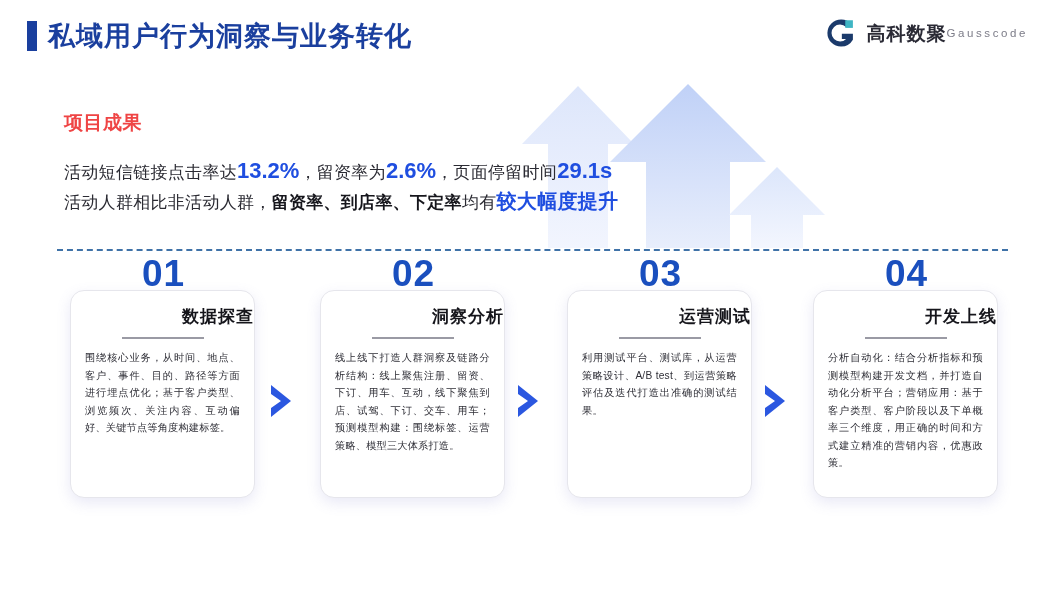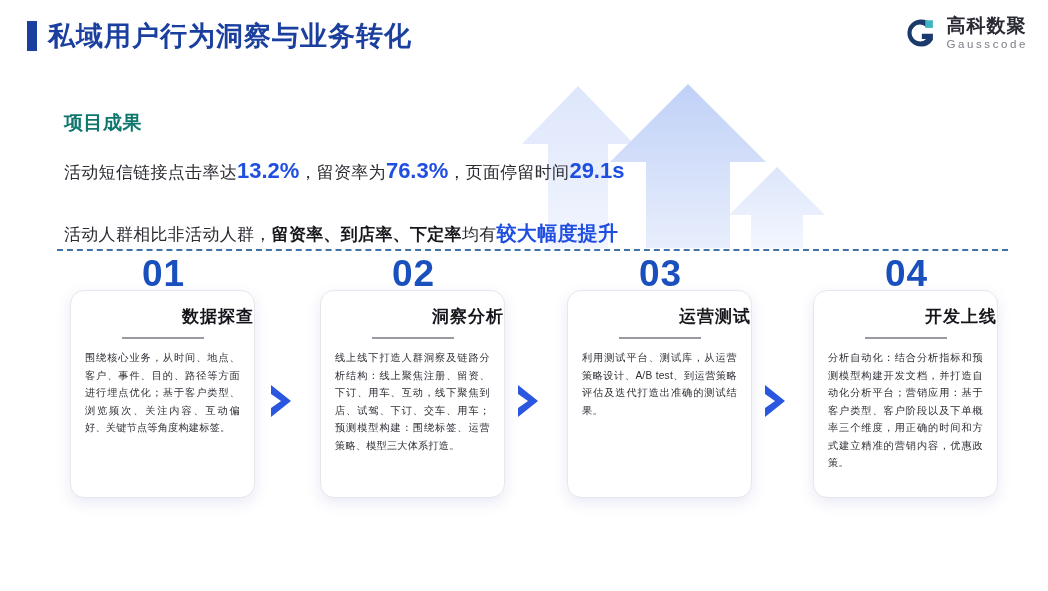--- a/index.html
+++ b/index.html
@@ -55,21 +55,21 @@
 
   
   .logo {
     position: absolute;
     right: 20px; top: 16px;
     display: flex;
     align-items: center;
     gap: 8px;
   }
   .logo-mark { width: 34px; height: 34px; flex: none; }
-  .logo-text { display: flex; flex-direction: column; line-height: 1; }
+  .logo-text { display: flex; flex-direction: row; line-height: 1; }
   .logo-cn {
     font-size: 19px;
     font-weight: bold;
     color: #2a2a35;
     letter-spacing: 1px;
   }
   .logo-en {
     font-size: 11.5px;
     color: #7c7c88;
     letter-spacing: 2.6px;
@@ -78,31 +78,31 @@
 
   
   .results {
     position: absolute;
     left: 64px; top: 110px;
     z-index: 3;
   }
   .results-heading {
     font-size: 19px;
     font-weight: bold;
-    color: #0f766e;
+    color: #ef4444;
     letter-spacing: 0.5px;
   }
   .results-line {
     margin-top: 22px;
     font-size: 17px;
     color: #2b2b33;
     white-space: nowrap;
     letter-spacing: 0.3px;
   }
-  .results-line.second { margin-top: 36px; }
+  .results-line.second { margin-top: 4px; }
   .metric {
     font-size: 22px;
     font-weight: bold;
     color: #1f4ee0;
     letter-spacing: 0;
   }
   .emph-dark { font-weight: bold; color: #16161c; }
   .emph-blue {
     font-size: 20px;
     font-weight: bold;
@@ -235,21 +235,21 @@
         <div class="logo-cn">高科数聚</div>
         <div class="logo-en">Gausscode</div>
       </div>
     </div>
   </div>
 
   <div class="results">
     <div class="results-heading">项目成果</div>
 
     <div class="results-line">
-      <span>活动短信链接点击率达</span><span class="metric">13.2%</span><span>，留资率为</span><span class="metric">76.3%</span><span>，页面停留时间</span><span class="metric">29.1s</span>
+      <span>活动短信链接点击率达</span><span class="metric">13.2%</span><span>，留资率为</span><span class="metric">2.6%</span><span>，页面停留时间</span><span class="metric">29.1s</span>
     </div>
 
     <div class="results-line second">
       <span>活动人群相比非活动人群，</span><span class="emph-dark">留资率、到店率、下定率</span><span>均有</span><span class="emph-blue">较大幅度提升</span>
     </div>
   </div>
 
   <div class="divider"></div>
 
   <div class="steps">

